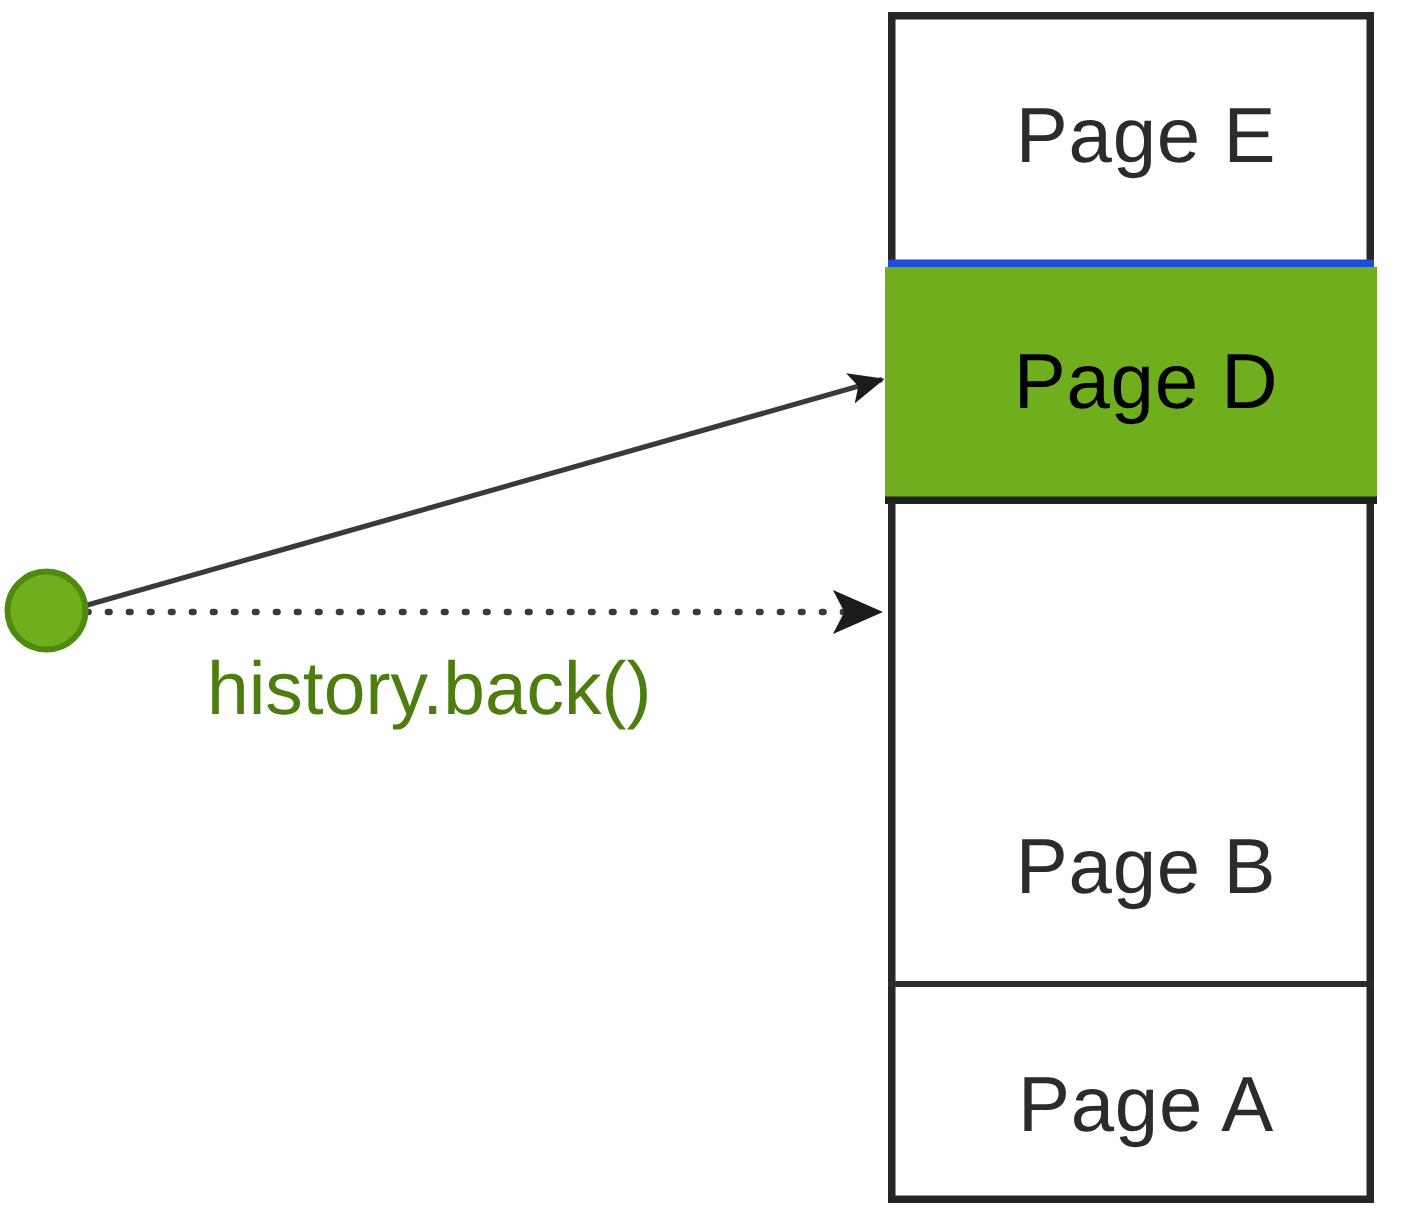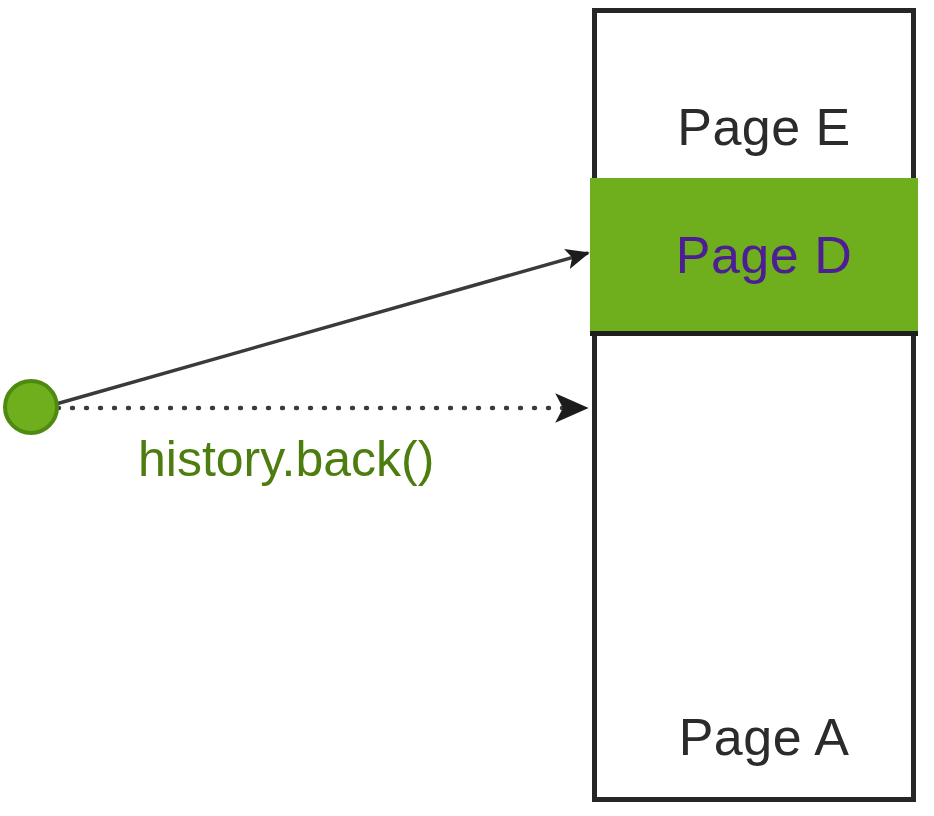--- a/index.html
+++ b/index.html
@@ -39,23 +39,23 @@
     line-height: 1;
     letter-spacing: 0.5px;
     color: #2b2b2b;
     white-space: nowrap;
   }
   .stack-cell .cell-label {
     position: relative;
     left: 10px;
     pointer-events: none;
   }
-  .cell-e { top: -5px;  height: 170px; border-bottom: 5px solid #000000; margin-top: 36px; }
+  .cell-e { top: -5px;  height: 170px; border-bottom: 5px solid #1d4ed8; }
   .cell-d { top: 165px; height: 158px; border-bottom: 5px solid #1f1f1f;
-            background: #6fae1c; color: #4c1d95; left: -7px; width: 328px; }
+            background: #6fae1c; color: #000000; left: -7px; width: 328px; }
   .cell-c { top: 323px; height: 165px; border-bottom: 4px solid #2d2d2d; }
   .cell-b { top: 488px; height: 157px; border-bottom: 4px solid #2d2d2d; }
   .cell-a { top: 645px; height: 157px; }
 
   
   .node-dot {
     position: absolute;
     left: 3px;
     top: 379px;
     width: 56px;
@@ -115,20 +115,23 @@
 
     <div class="stack-cell cell-e">
       <span class="cell-label">Page E</span>
     </div>
 
     <div class="stack-cell cell-d">
       <span class="cell-label">Page D</span>
     </div>
 
 
+    <div class="stack-cell cell-b">
+      <span class="cell-label">Page B</span>
+    </div>
 
     <div class="stack-cell cell-a">
       <span class="cell-label">Page A</span>
     </div>
 
   </div>
 
 </div>
 
 </body></html>

